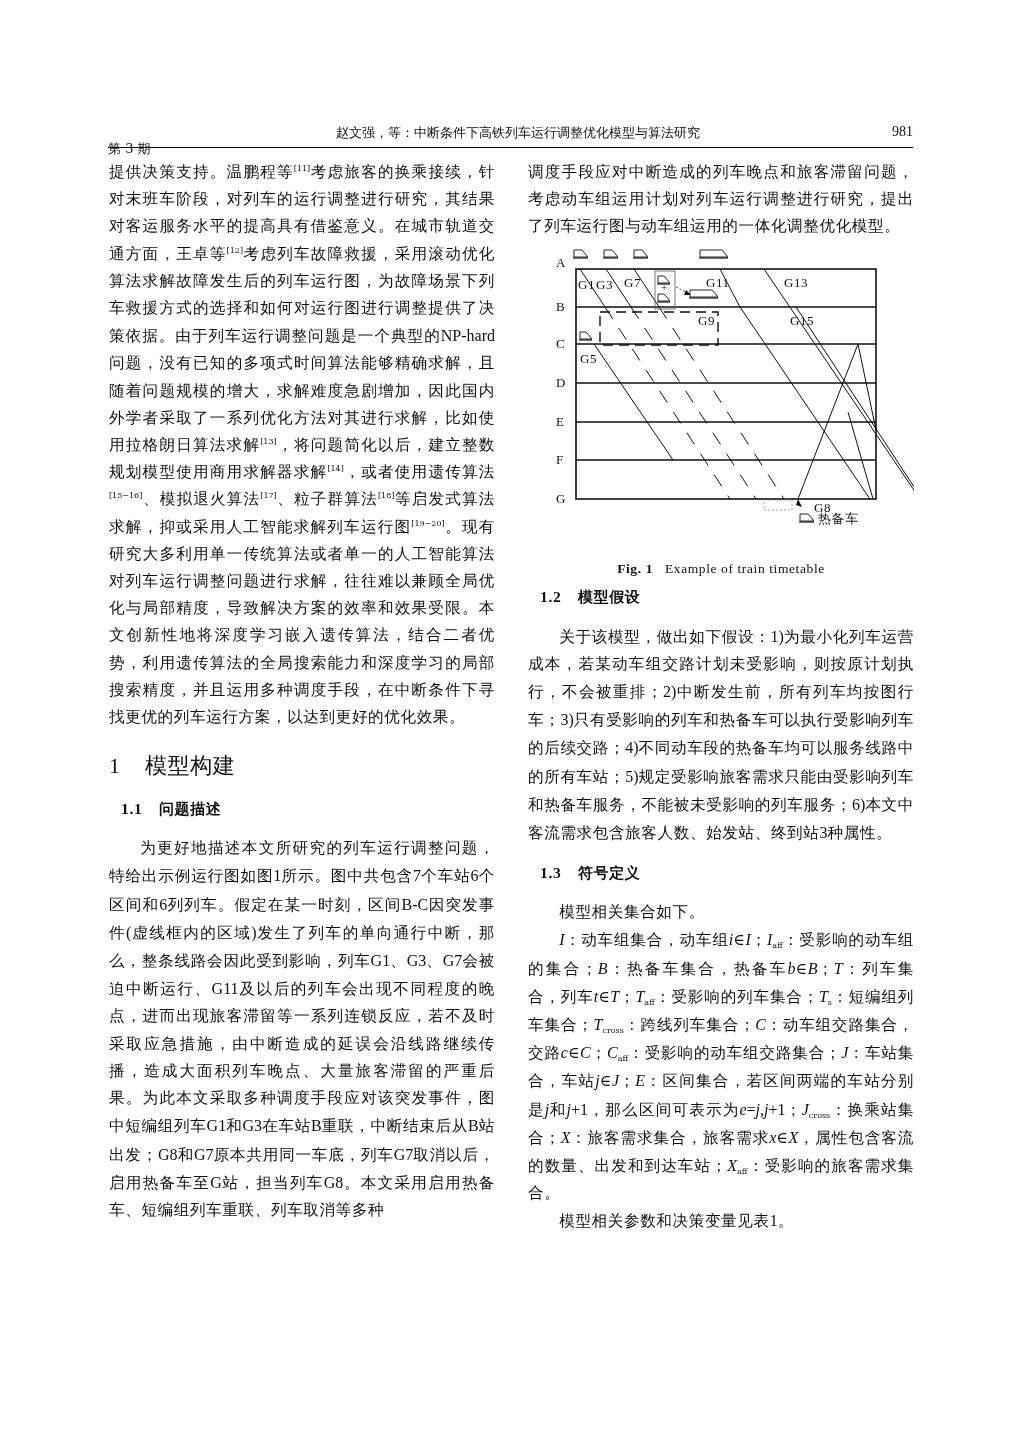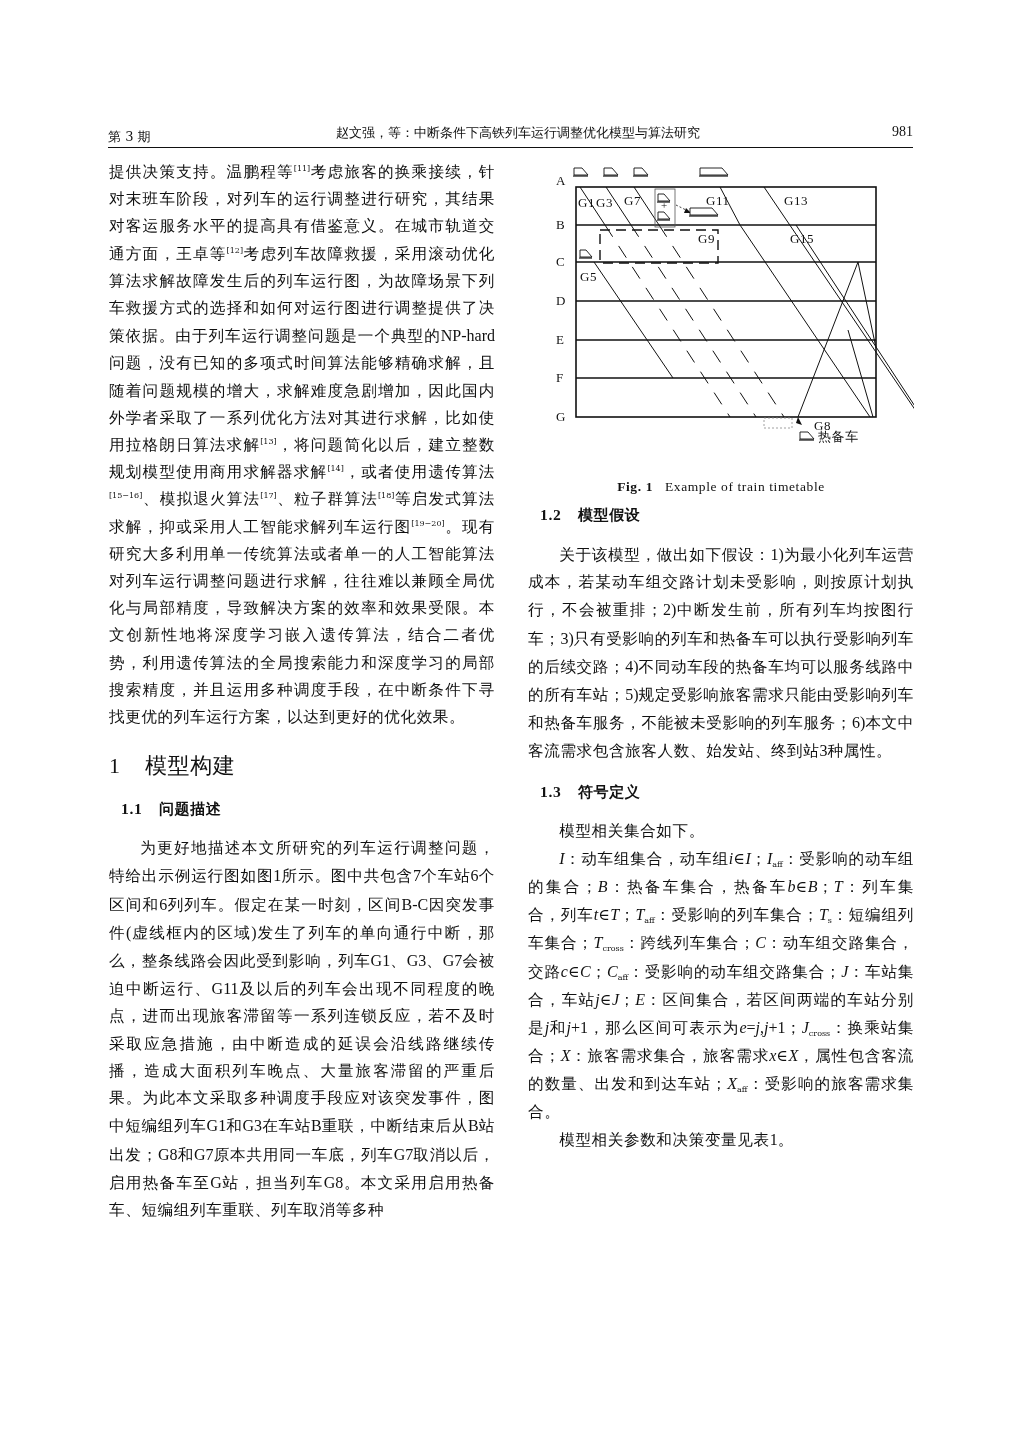--- a/index.html
+++ b/index.html
@@ -1,20 +1,20 @@
 <!DOCTYPE html>
 <html><head>
 <meta charset="utf-8">
 <style>
   html, body { margin: 0; padding: 0; background: #ffffff; }
   body { width: 1020px; height: 1431px; position: relative; overflow: hidden;
          font-family: "DejaVu Serif", "Liberation Serif", serif; color: #111; }
   .header { position: absolute; left: 108px; top: 124px; width: 805px; height: 22px;
             font-size: 13px; }
-  .header .left { position: absolute; left: 0; top: 4px; }
+  .header .left { position: absolute; left: 0; top: 16px; }
   .header .center { position: absolute; left: 200px; top: 0; width: 420px; text-align: center; }
   .header .right { position: absolute; right: 0; top: 0; font-family: "Liberation Serif", serif; font-size: 14px; }
   .header-rule { position: absolute; left: 108px; top: 147px; width: 805px; height: 0; border-top: 1.5px solid #111; }
 
   .col { position: absolute; width: 386px; font-size: 15.6px; line-height: 27.2px; letter-spacing: 0.6px; }
   .col.left { left: 109px; top: 159px; }
   .col.right { left: 528px; top: 159px; }
   .p { margin: 0; text-align: justify; text-align-last: left; }
   .p.indent { text-indent: 2em; }
   sup { font-size: 8px; line-height: 0; vertical-align: 6px; letter-spacing: 0; }
@@ -49,20 +49,21 @@
   <div class="h1">
     <span class="num">1</span><span>模型构建</span>
   </div>
   <div class="h2">
     <span class="num">1.1</span><span class="title">问题描述</span>
   </div>
   <p class="p indent"><span>为更好地描述本文所研究的列车运行调整问题，特给出示例运行图如图</span><span class="en">1</span><span>所示。图中共包含</span><span class="en">7</span><span>个车站</span><span class="en">6</span><span>个区间和</span><span class="en">6</span><span>列列车。假定在某一时刻，区间</span><span class="en">B-C</span><span>因突发事件</span><span class="en">(</span><span>虚线框内的区域</span><span class="en">)</span><span>发生了列车的单向通行中断，那么，整条线路会因此受到影响，列车</span><span class="en">G1</span><span>、</span><span class="en">G3</span><span>、</span><span class="en">G7</span><span>会被迫中断运行、</span><span class="en">G11</span><span>及以后的列车会出现不同程度的晚点，进而出现旅客滞留等一系列连锁反应，若不及时采取应急措施，由中断造成的延误会沿线路继续传播，造成大面积列车晚点、大量旅客滞留的严重后果。为此本文采取多种调度手段应对该突发事件，图中短编组列车</span><span class="en">G1</span><span>和</span><span class="en">G3</span><span>在车站</span><span class="en">B</span><span>重联，中断结束后从</span><span class="en">B</span><span>站出发；</span><span class="en">G8</span><span>和</span><span class="en">G7</span><span>原本共用同一车底，列车</span><span class="en">G7</span><span>取消以后，启用热备车至</span><span class="en">G</span><span>站，担当列车</span><span class="en">G8</span><span>。本文采用启用热备车、短编组列车重联、列车取消等多种</span></p>
 </div>
 
 <div class="col right">
+  <p class="p">调度手段应对中断造成的列车晚点和旅客滞留问题，考虑动车组运用计划对列车运行调整进行研究，提出了列车运行图与动车组运用的一体化调整优化模型。</p>
 
   <div class="figure">
     <svg id="fig-svg" width="386" height="280" viewBox="0 0 386 280">
         <rect x="48" y="22" width="300" height="230" fill="none" stroke="#111" stroke-width="1.6"></rect>
         <text x="28" y="20" font-size="13" font-family="Liberation Serif, serif" fill="#111">A</text>
         <line x1="48" y1="60" x2="348" y2="60" stroke="#111" stroke-width="1.4"></line>
         <text x="28" y="64" font-size="13" font-family="Liberation Serif, serif" fill="#111">B</text>
         <line x1="48" y1="97" x2="348" y2="97" stroke="#111" stroke-width="1.4"></line>
         <text x="28" y="101" font-size="13" font-family="Liberation Serif, serif" fill="#111">C</text>
         <line x1="48" y1="136" x2="348" y2="136" stroke="#111" stroke-width="1.4"></line>

